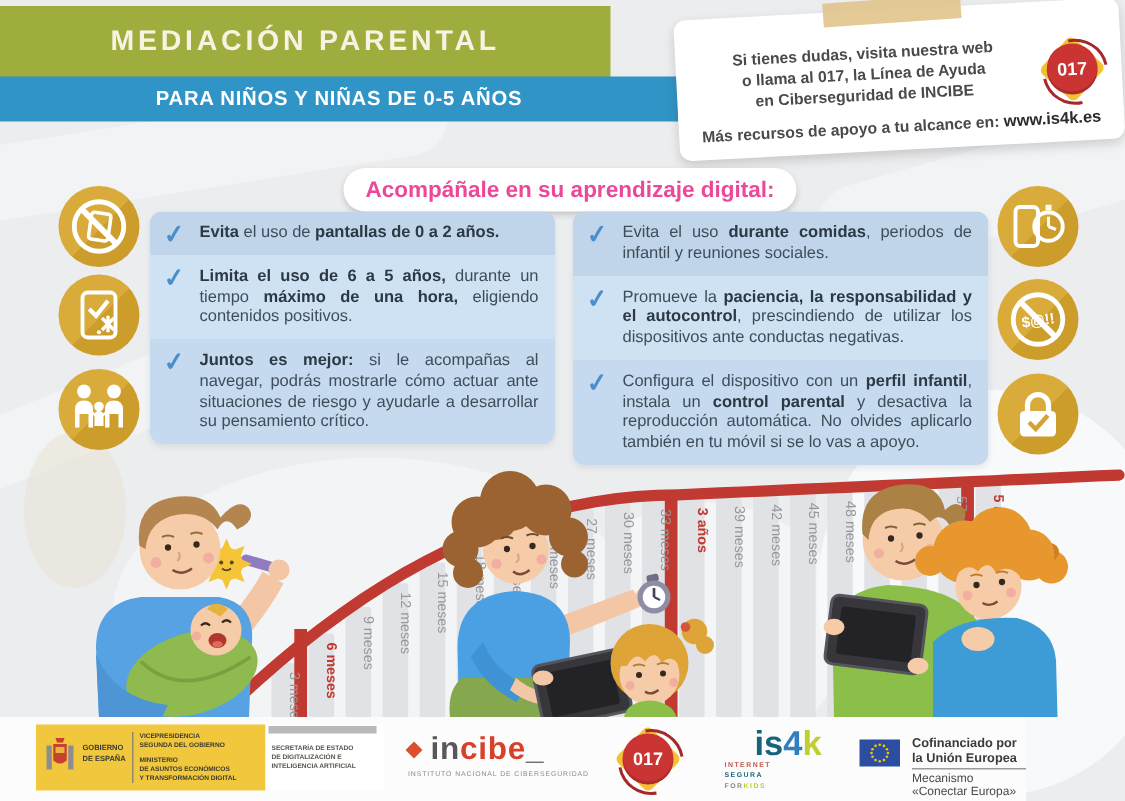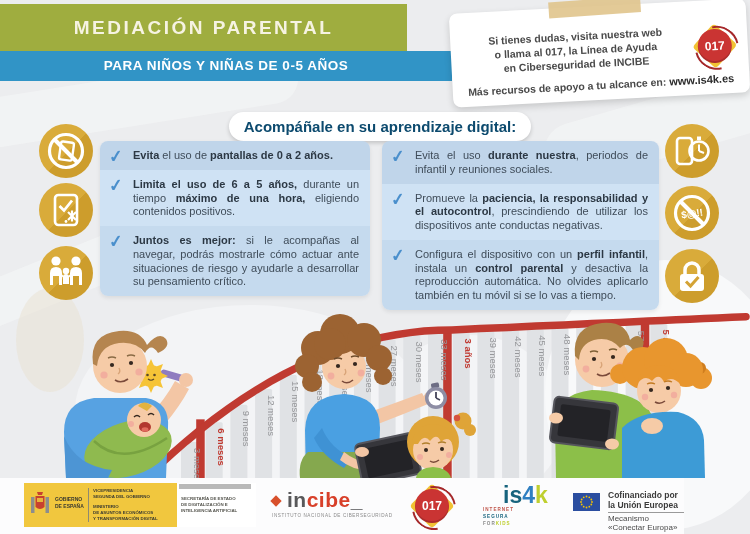--- a/index.html
+++ b/index.html
@@ -34,21 +34,21 @@
                  border-radius:50%;box-shadow:inset 0 -2px 0 rgba(0,0,0,.15);}
   .badge017 .n{position:absolute;left:0;top:0;width:48px;line-height:48px;text-align:center;
                color:#fff;font-size:12px;font-weight:bold;}
   .badge017 .arc{position:absolute;width:40px;height:40px;left:4px;top:4px;border-radius:50%;
                  border:2.5px solid transparent;border-top-color:#a5282a;transform:rotate(35deg);}
   .badge017 .arc2{border-top-color:transparent;border-bottom-color:#a5282a;transform:rotate(35deg);}
 
   
   .pill{position:absolute;left:229px;top:112px;width:302px;height:29px;background:#fff;
         border-radius:15px;box-shadow:0 2px 4px rgba(0,0,0,.18);}
-  .pill .t{line-height:29px;text-align:center;font-size:15px;font-weight:bold;color:#0c4a6e;}
+  .pill .t{line-height:29px;text-align:center;font-size:15px;font-weight:bold;color:#ec4899;}
 
   
   .panel{position:absolute;top:141px;border-radius:8px;overflow:hidden;
          box-shadow:0 2px 4px rgba(0,0,0,.08);}
   .panel-left{left:100px;width:270px;}
   .panel-right{left:382px;width:277px;}
   .row{position:relative;padding:8px 11px 7px 33px;}
   .row.c1{background:#c0d5ea;}
   .row.c2{background:#cfe2f4;}
   .row.c3{background:#c5daee;}
@@ -343,29 +343,29 @@
       <div class="txt"><b>Limita el uso de 6 a 5 años,</b><span> durante un tiempo </span><b>máximo de una hora,</b><span> eligiendo contenidos positivos.</span></div>
     </div>
     <div class="row c3">
       <span class="chk">✓</span>
       <div class="txt"><b>Juntos es mejor:</b><span> si le acompañas al navegar, podrás mostrarle cómo actuar ante situaciones de riesgo y ayudarle a desarrollar su pensamiento crítico.</span></div>
     </div>
   </div>
   <div class="panel panel-right">
     <div class="row c1">
       <span class="chk">✓</span>
-      <div class="txt"><span>Evita el uso </span><b>durante nuestra</b><span>, periodos de infantil y reuniones sociales.</span></div>
+      <div class="txt"><span>Evita el uso </span><b>durante comidas</b><span>, periodos de infantil y reuniones sociales.</span></div>
     </div>
     <div class="row c2">
       <span class="chk">✓</span>
       <div class="txt"><span>Promueve la </span><b>paciencia, la responsabilidad y el autocontrol</b><span>, prescindiendo de utilizar los dispositivos ante conductas negativas.</span></div>
     </div>
     <div class="row c3">
       <span class="chk">✓</span>
-      <div class="txt"><span>Configura el dispositivo con un </span><b>perfil infantil</b><span>, instala un </span><b>control parental</b><span> y desactiva la reproducción automática. No olvides aplicarlo también en tu móvil si se lo vas a tiempo.</span></div>
+      <div class="txt"><span>Configura el dispositivo con un </span><b>perfil infantil</b><span>, instala un </span><b>control parental</b><span> y desactiva la reproducción automática. No olvides aplicarlo también en tu móvil si se lo vas a apoyo.</span></div>
     </div>
   </div>
 
   <div class="gold" style="left:39px;top:124px;">
     <svg width="54" height="54">
         <g stroke="#fff" fill="none">
       <circle cx="27" cy="27" r="16.5" stroke-width="3.2"></circle>
       <rect x="21" y="18" width="13" height="18" rx="2" stroke-width="2.4" transform="rotate(8 27 27)"></rect>
       <line x1="15.5" y1="15.5" x2="38.5" y2="38.5" stroke-width="4"></line>
     </g>

